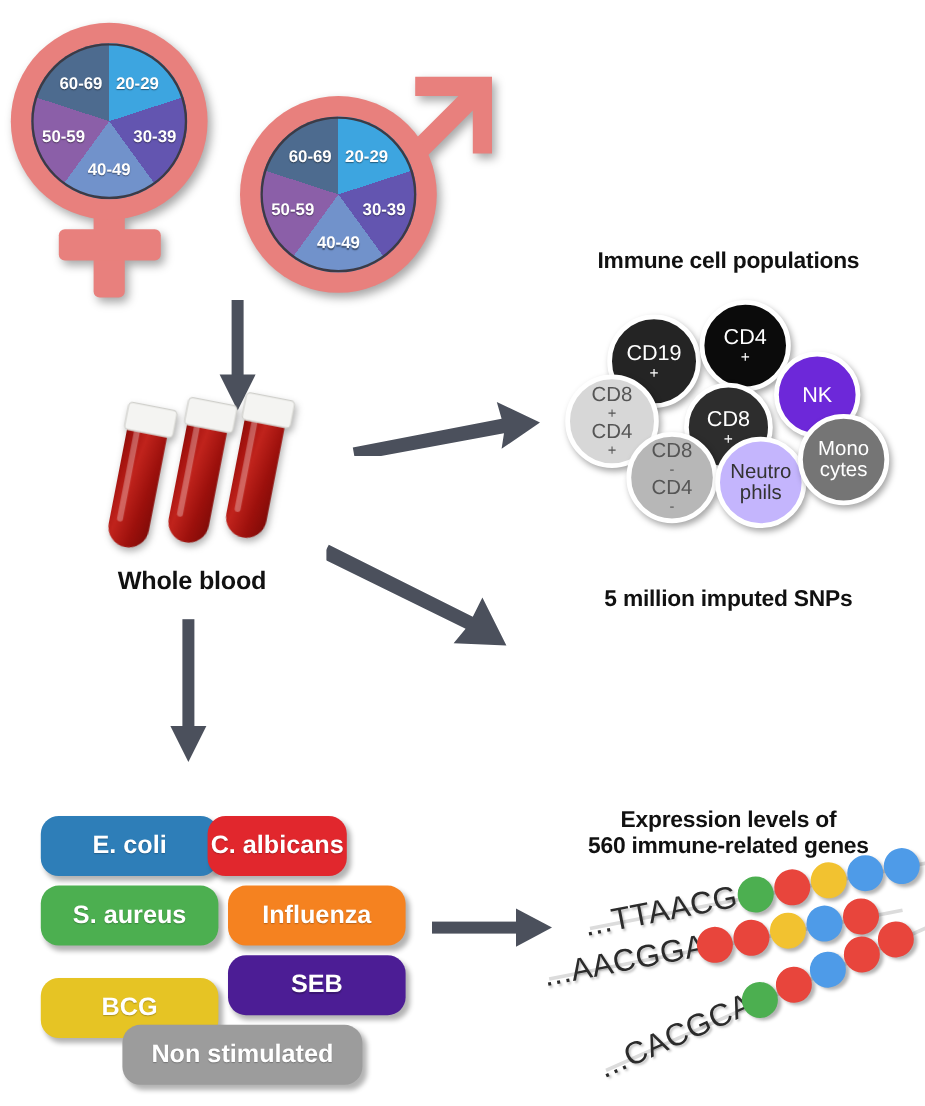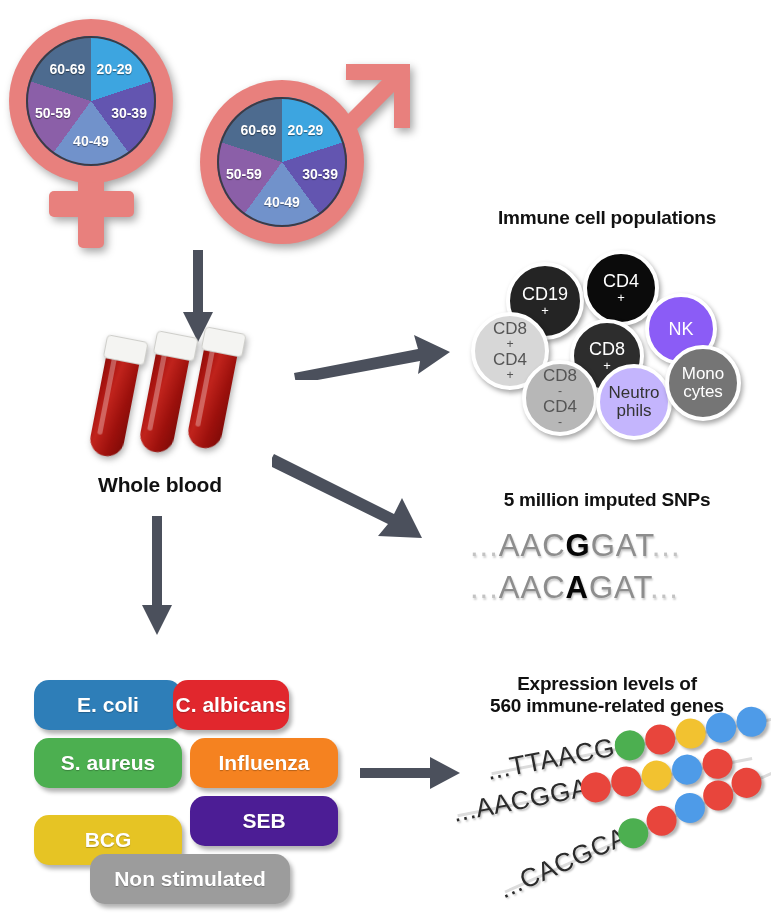--- a/index.html
+++ b/index.html
@@ -172,21 +172,21 @@
         <div>
           <span>CD8<span class="bub-sup">+</span></span>
           <span>CD4<span class="bub-sup">+</span></span>
         </div>
       </div>
       <div class="bubble" style="left: 570px; top: 307px; width: 74px; height: 74px; background: rgb(45, 45, 45); color: rgb(255, 255, 255); font-size: 18px; z-index: 13;">
         <div>
           <span>CD8<span class="bub-sup">+</span></span>
         </div>
       </div>
-      <div class="bubble" style="left: 645px; top: 281px; width: 72px; height: 72px; background: #8b5cf6; color: rgb(255, 255, 255); font-size: 18px; z-index: 14;">
+      <div class="bubble" style="left: 645px; top: 281px; width: 72px; height: 72px; background: #6d28d9; color: rgb(255, 255, 255); font-size: 18px; z-index: 14;">
         <div>
           <span>NK</span>
         </div>
       </div>
       <div class="bubble" style="left: 522px; top: 348px; width: 76px; height: 76px; background: rgb(183, 183, 183); color: rgb(85, 85, 85); font-size: 17px; z-index: 15;">
         <div>
           <span>CD8<span class="bub-sup">-</span></span>
           <span>CD4<span class="bub-sup">-</span></span>
         </div>
       </div>
@@ -198,45 +198,41 @@
       </div>
       <div class="bubble" style="left: 665px; top: 333px; width: 76px; height: 76px; background: rgb(117, 117, 117); color: rgb(255, 255, 255); font-size: 17px; z-index: 17;">
         <div>
           <span>Mono</span>
           <span>cytes</span>
         </div>
       </div>
     </div>
 
   <div class="abs heading" id="title-snp">5 million imputed SNPs</div>
-  <div class="abs" id="snp-block" style="left:470px;top:528px;width:290px;height:90px;">
-      <div class="snp-row" style="left: 0px; top: 0px;"><span class="dim">...</span><span class="mid">AAC</span><span class="hit">G</span><span class="mid">GAT</span><span class="dim">...</span></div>
-      <div class="snp-row" style="left: 0px; top: 42px;"><span class="dim">...</span><span class="mid">AAC</span><span class="hit">A</span><span class="mid">GAT</span><span class="dim">...</span></div>
-    </div>
 
   <div class="abs" id="stim-block" style="left:0;top:0;width:400px;height:922px;">
       <div class="stim" style="left: 34px; top: 680px; width: 148px; height: 50px; background: rgb(46, 126, 184);">
         <span>E. coli</span>
       </div>
       <div class="stim" style="left: 173px; top: 680px; width: 116px; height: 50px; background: rgb(225, 39, 45);">
         <span>C. albicans</span>
       </div>
       <div class="stim" style="left: 34px; top: 738px; width: 148px; height: 50px; background: rgb(76, 175, 80);">
         <span>S. aureus</span>
       </div>
       <div class="stim" style="left: 190px; top: 738px; width: 148px; height: 50px; background: rgb(245, 130, 32);">
         <span>Influenza</span>
       </div>
       <div class="stim" style="left: 34px; top: 815px; width: 148px; height: 50px; background: rgb(230, 196, 36);">
         <span>BCG</span>
       </div>
       <div class="stim" style="left: 190px; top: 796px; width: 148px; height: 50px; background: #4c1d95;">
         <span>SEB</span>
       </div>
-      <div class="stim" style="left: 90px; top: 854px; width: 200px; height: 50px; background: rgb(156, 156, 156);">
+      <div class="stim" style="left: 102px; top: 854px; width: 200px; height: 50px; background: rgb(156, 156, 156);">
         <span>Non stimulated</span>
       </div>
     </div>
 
   <div class="arrow" style="left:360px;top:756px;width:110px;height:34px;">
     <div class="shaft" style="left:0;top:12px;width:72px;height:10px;"></div>
     <div class="head" style="left:70px;top:1px;border-top:16px solid transparent;border-bottom:16px solid transparent;border-left:30px solid #4B505C;"></div>
   </div>
 
   <div class="abs heading" id="title-expression">

